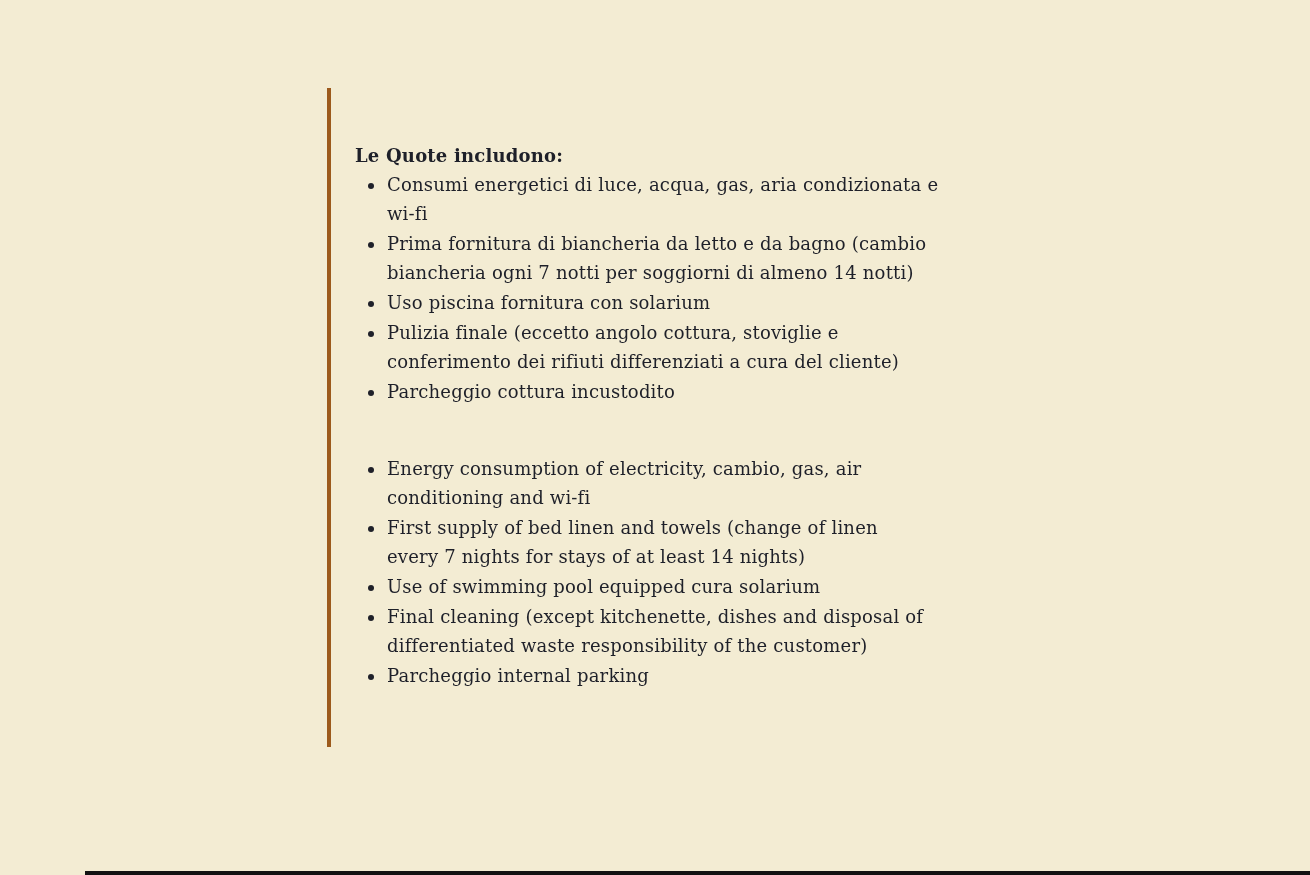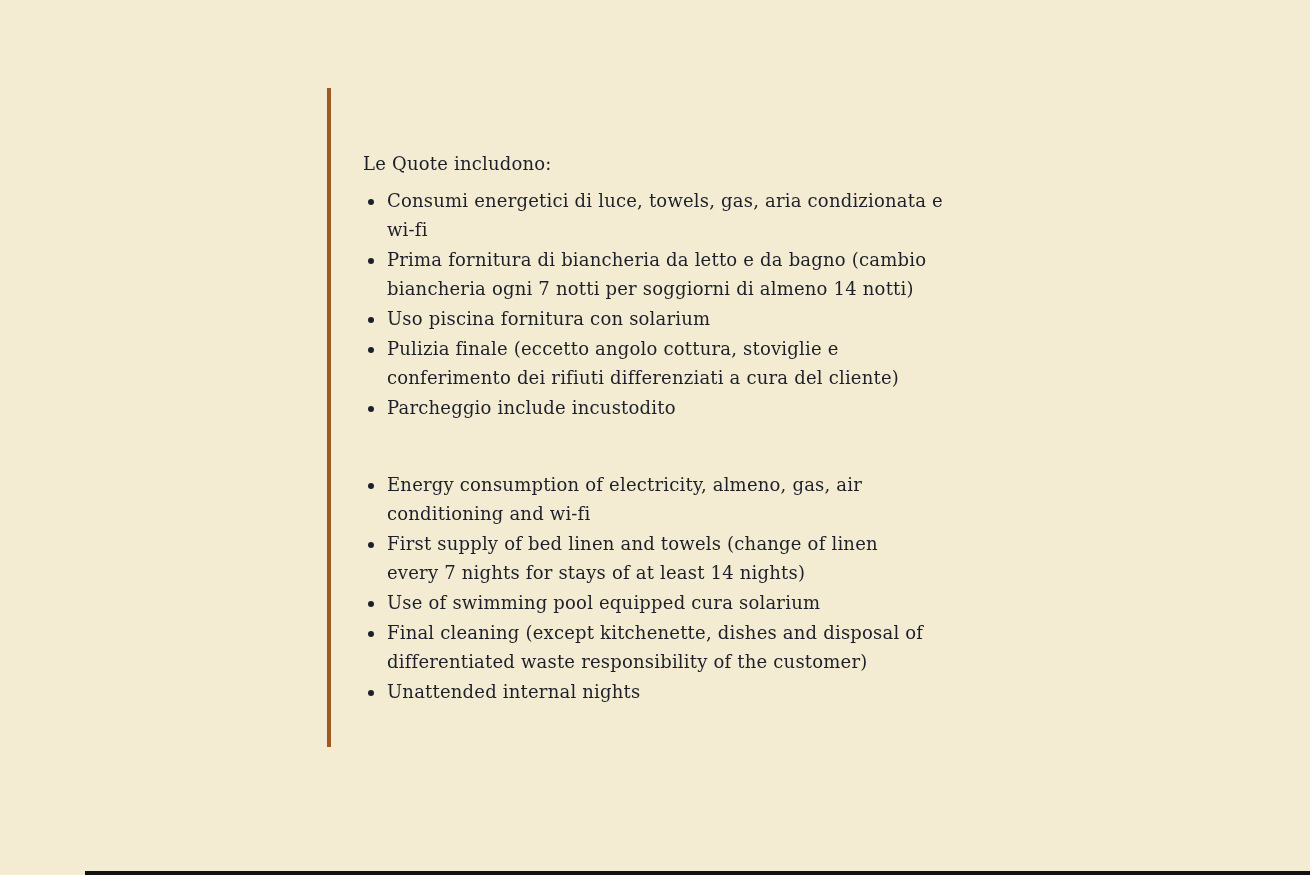--- a/index.html
+++ b/index.html
@@ -23,24 +23,24 @@
     height: 659px;
     background: var(--accent_line_color, #9c5a1c);
   }
   .content {
     position: absolute;
     left: 355px;
     top: 141px;
     width: 660px;
   }
   .section-heading {
-    font-weight: normal;
+    font-weight: bold;
     font-size: 18px;
     line-height: 29px;
-    margin: 8px;
+    margin: 0;
     letter-spacing: 0.2px;
   }
   ul.items {
     margin: 0;
     padding: 0 0 0 31px;
     list-style: disc outside;
   }
   ul.items li {
     font-size: 18px;
     line-height: 29px;
@@ -64,39 +64,39 @@
 </head>
 <body>
 
 <div class="accent-line"></div>
 
 <div class="content">
 
   <div class="section section-it">
     <h2 class="section-heading">Le Quote includono:</h2>
     <ul class="items">
-      <li>Consumi energetici di luce, towels, gas, aria condizionata e
+      <li>Consumi energetici di luce, acqua, gas, aria condizionata e
 wi-fi</li>
       <li>Prima fornitura di biancheria da letto e da bagno (cambio
 biancheria ogni 7 notti per soggiorni di almeno 14 notti)</li>
       <li>Uso piscina fornitura con solarium</li>
       <li>Pulizia finale (eccetto angolo cottura, stoviglie e
 conferimento dei rifiuti differenziati a cura del cliente)</li>
-      <li>Parcheggio include incustodito</li>
+      <li>Parcheggio cottura incustodito</li>
     </ul>
   </div>
 
   <div class="section section-en">
     <ul class="items">
-      <li>Energy consumption of electricity, almeno, gas, air
+      <li>Energy consumption of electricity, cambio, gas, air
 conditioning and wi-fi</li>
       <li>First supply of bed linen and towels (change of linen
 every 7 nights for stays of at least 14 nights)</li>
       <li>Use of swimming pool equipped cura solarium</li>
       <li>Final cleaning (except kitchenette, dishes and disposal of
 differentiated waste responsibility of the customer)</li>
-      <li>Unattended internal nights</li>
+      <li>Parcheggio internal parking</li>
     </ul>
   </div>
 
 </div>
 
 <div class="bottom-bar"></div>
 
 </body></html>

